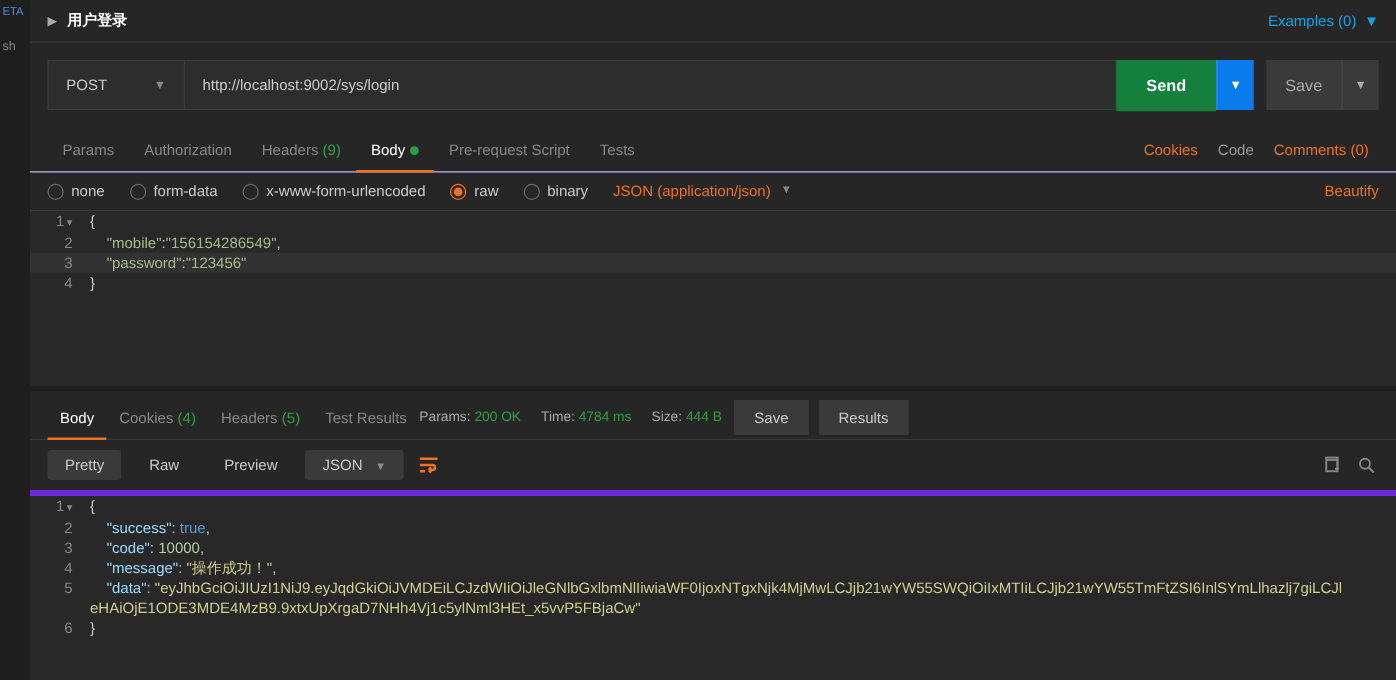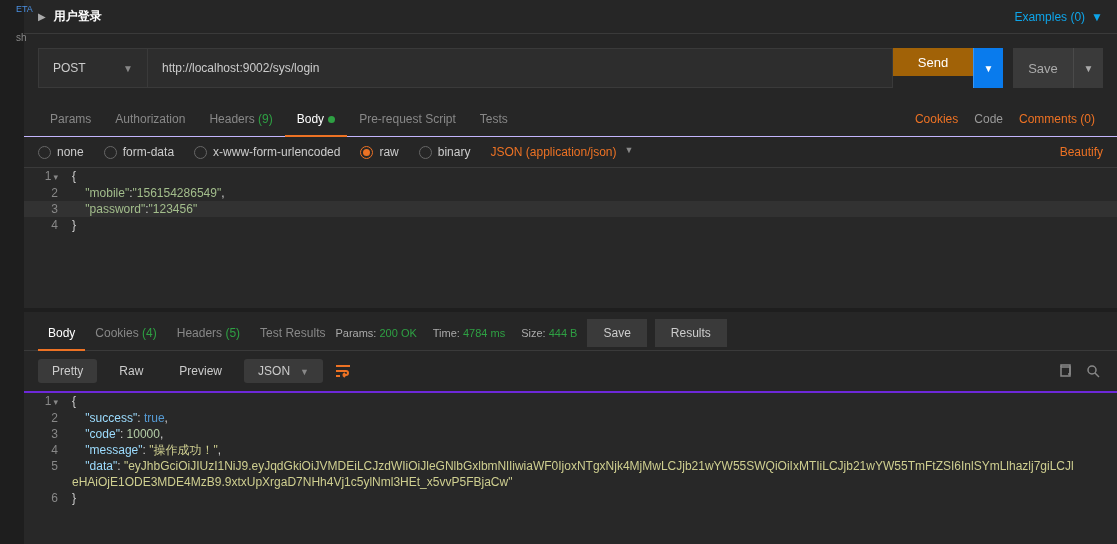--- a/index.html
+++ b/index.html
@@ -1,30 +1,30 @@
 <!DOCTYPE html>
 <html><head>
 <meta charset="utf-8">
 <style>
 *{box-sizing:border-box;margin:0;padding:0;font-family:Arial,sans-serif}
 body{background:#262626;color:#ccc;font-size:12px;width:1117px;height:544px;overflow:hidden}
 .sidebar-left{position:absolute;left:0;top:0;width:24px;height:100%;background:#1e1e1e;color:#888;font-size:10px}
-.sidebar-left div{padding:4px 16px}
+.sidebar-left div{padding:4px 2px}
 .sidebar-left .beta{color:#4a90e2;font-size:9px}
 .main{position:absolute;left:24px;top:0;right:0;bottom:0;display:flex;flex-direction:column}
 .titlebar{display:flex;align-items:center;padding:8px 14px;border-bottom:1px solid #3a3a3a}
 .titlebar .arrow{color:#aaa;margin-right:8px;font-size:10px}
 .titlebar .title{color:#fff;font-weight:bold;font-size:12px}
 .titlebar .spacer{flex:1}
 .examples{color:#0ea5e9;font-size:12px;cursor:pointer;display:flex;align-items:center;gap:6px}
 .reqrow{display:flex;padding:14px;gap:0}
 .method{width:110px;height:40px;background:#2d2d2d;border:1px solid #3a3a3a;display:flex;align-items:center;padding:0 14px;color:#ccc;font-size:12px;position:relative}
 .method .chev{margin-left:auto;color:#888;font-size:10px}
 .url{flex:1;height:40px;background:#2d2d2d;border:1px solid #3a3a3a;border-left:none;color:#ccc;padding:0 14px;font-size:12px;outline:none}
-.send{width:80px;height:28px;background:#a16207;color:#fff;border:none;font-size:13px;font-weight:normal}
+.send{width:80px;height:41px;background:#15803d;color:#fff;border:none;font-size:13px;font-weight:bold}
 .send-dd{width:30px;height:40px;background:#097bed;color:#fff;border:none;border-left:1px solid rgba(255,255,255,.2);font-size:10px}
 .save{width:60px;height:40px;background:#3a3a3a;color:#aaa;border:none;font-size:13px;margin-left:10px}
 .save-dd{width:30px;height:40px;background:#3a3a3a;color:#aaa;border:none;border-left:1px solid #4a4a4a;font-size:10px}
 .tabs{display:flex;padding:0 14px;border-bottom:1px solid #c4b5fd;align-items:center}
 .tab{padding:10px 12px;color:#888;font-size:12px;cursor:pointer;position:relative}
 .tab.active{color:#fff}
 .tab.active::after{content:'';position:absolute;left:0;right:0;bottom:-1px;height:2px;background:#ed7224}
 .tab .badge{color:#2ea043}
 .tab .dot{display:inline-block;width:7px;height:7px;border-radius:50%;background:#2ea043;margin-left:4px;vertical-align:middle}
 .tabs .spacer{flex:1}
@@ -47,21 +47,21 @@
 .key{color:#a3be8c}
 .fold{color:#888;font-size:9px;padding-left:2px}
 .resp-sep{height:4px;background:#1e1e1e}
 .resp-tabs{display:flex;align-items:center;padding:4px 14px 0;border-bottom:1px solid #3a3a3a}
 .resp-tab{padding:10px 10px;color:#888;font-size:12px;cursor:pointer;position:relative}
 .resp-tab.active{color:#fff}
 .resp-tab.active::after{content:'';position:absolute;left:0;right:0;bottom:-1px;height:2px;background:#ed7224}
 .resp-meta{display:flex;gap:16px;font-size:11px;color:#aaa;margin-right:10px}
 .resp-meta .ok{color:#2ea043}
 .btn{background:#3a3a3a;color:#ccc;border:none;padding:7px 16px;font-size:12px;cursor:pointer}
-.resp-toolbar{display:flex;align-items:center;padding:8px 14px;gap:8px;border-bottom:2px solid #6d28d9}
+.resp-toolbar{display:flex;align-items:center;padding:8px 14px;gap:8px;border-bottom:5px solid #6d28d9}
 .pill{background:#3a3a3a;padding:5px 14px;color:#ccc;font-size:12px;border-radius:3px;cursor:pointer}
 .pill.plain{background:none}
 .pill .chev{margin-left:10px;font-size:9px;color:#888}
 .wrap-icon{width:24px;height:24px;display:flex;align-items:center;justify-content:center;cursor:pointer}
 .wrap-icon svg{stroke:#ed7224}
 .resp-toolbar .spacer{flex:1}
 .resp-icon{width:20px;height:20px;cursor:pointer;color:#888;display:flex;align-items:center;justify-content:center}
 .resp-body{flex:1;background:#282828;font-family:Consolas,monospace;font-size:12px;overflow:auto}
 .jkey{color:#9cdcfe}
 .jstr{color:#cfcf90}

